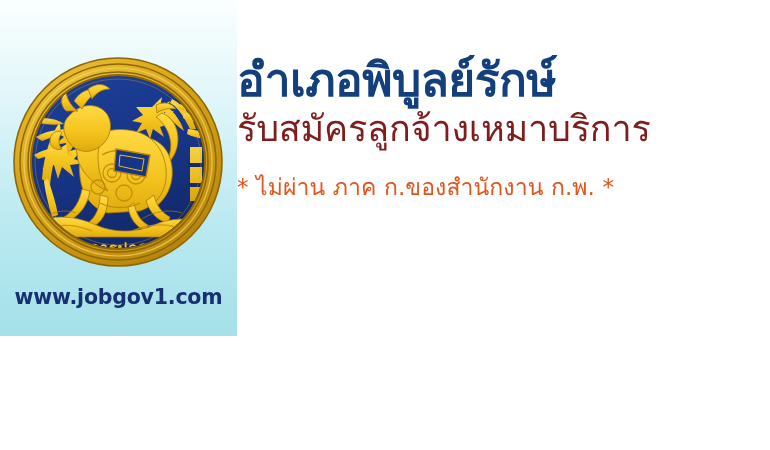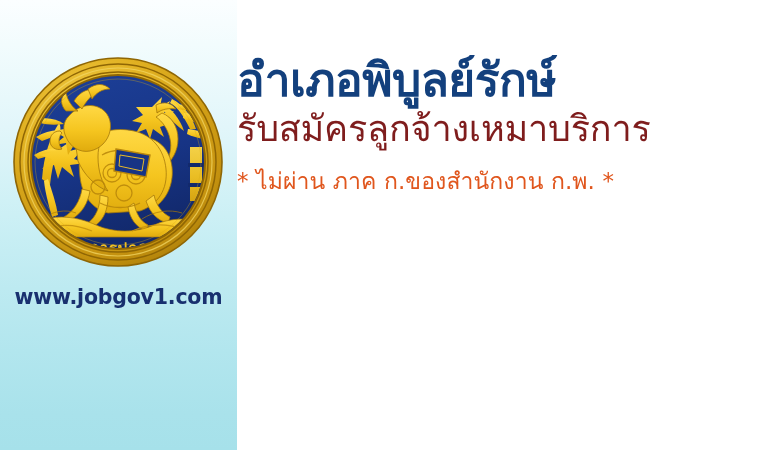--- a/index.html
+++ b/index.html
@@ -12,21 +12,21 @@
   #poster {
     position:relative;
     width:770px; height:450px;
     background:#ffffff;
     display:flex;
   }
 
   
   .left-panel {
     position:relative;
-    width:237px; height:450px;
+    width:237px; height:336px;
     flex:0 0 237px;
     background:linear-gradient(180deg,
        #fbfeff 0%,
        #f2fcfd 10%,
        #e2f6fa 28%,
        #ccf0f5 48%,
        #bdeaf1 64%,
        #b2e6ee 78%,
        #a9e2eb 92%,
        #a6e1ea 100%);
@@ -86,21 +86,21 @@
     color:#7f1d1d;
     line-height:1.0;
     height:54px;
     letter-spacing:-0.2px;
   }
   .line-note {
     font-size:23px;
     font-weight:400;
     color:#e0561d;
     line-height:1.1;
-    margin-top:4px;
+    margin-top:10px;
     letter-spacing:0.1px;
   }
 </style>
 </head>
 <body>
 
 <div id="poster">
 
   <div class="left-panel">
 

